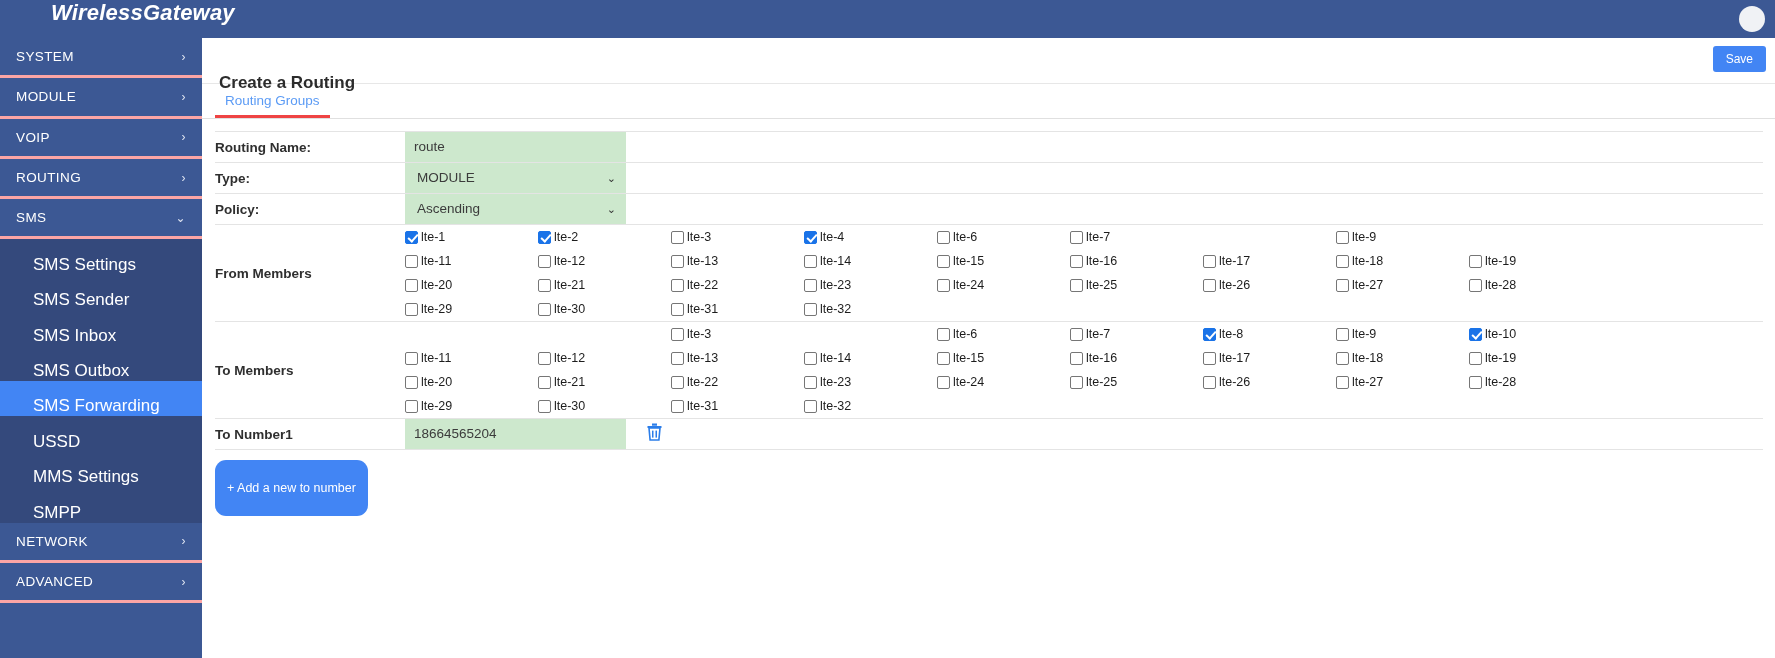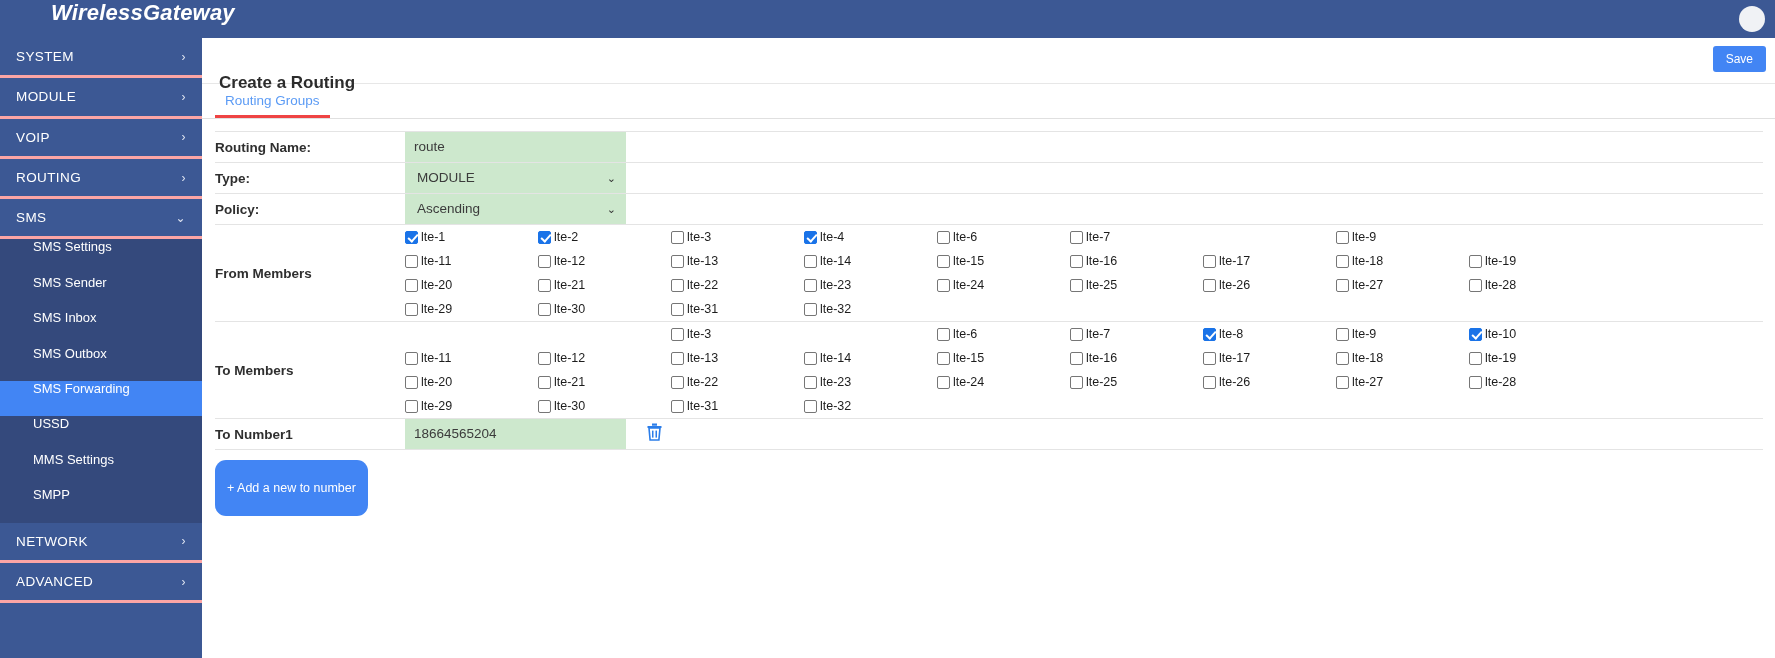--- a/index.html
+++ b/index.html
@@ -59,24 +59,24 @@
   .nav-top .caret {
     position: absolute; right: 16px; top: 50%;
     transform: translateY(-50%);
     font-size: 12px; color: #dfe5f2;
     line-height: 1;
   }
   .nav-top.open { background: #3c5894; }
   .submenu { background: #34497c; }
   .sub-item {
     height: 35.4px;
-    display: flex; align-items: flex-start;
+    display: flex; align-items: flex-end;
     padding-left: 33px;
     color: #ffffff;
-    font-size: 13px;
+    font-size: 17px;
     cursor: pointer;
   }
   .sub-item.active { background: #4285f4; }
 
   
   #main {
     position: absolute; left: 202px; top: 38px;
     width: 1573px; height: 620px;
     background: #ffffff;
     overflow: hidden;

